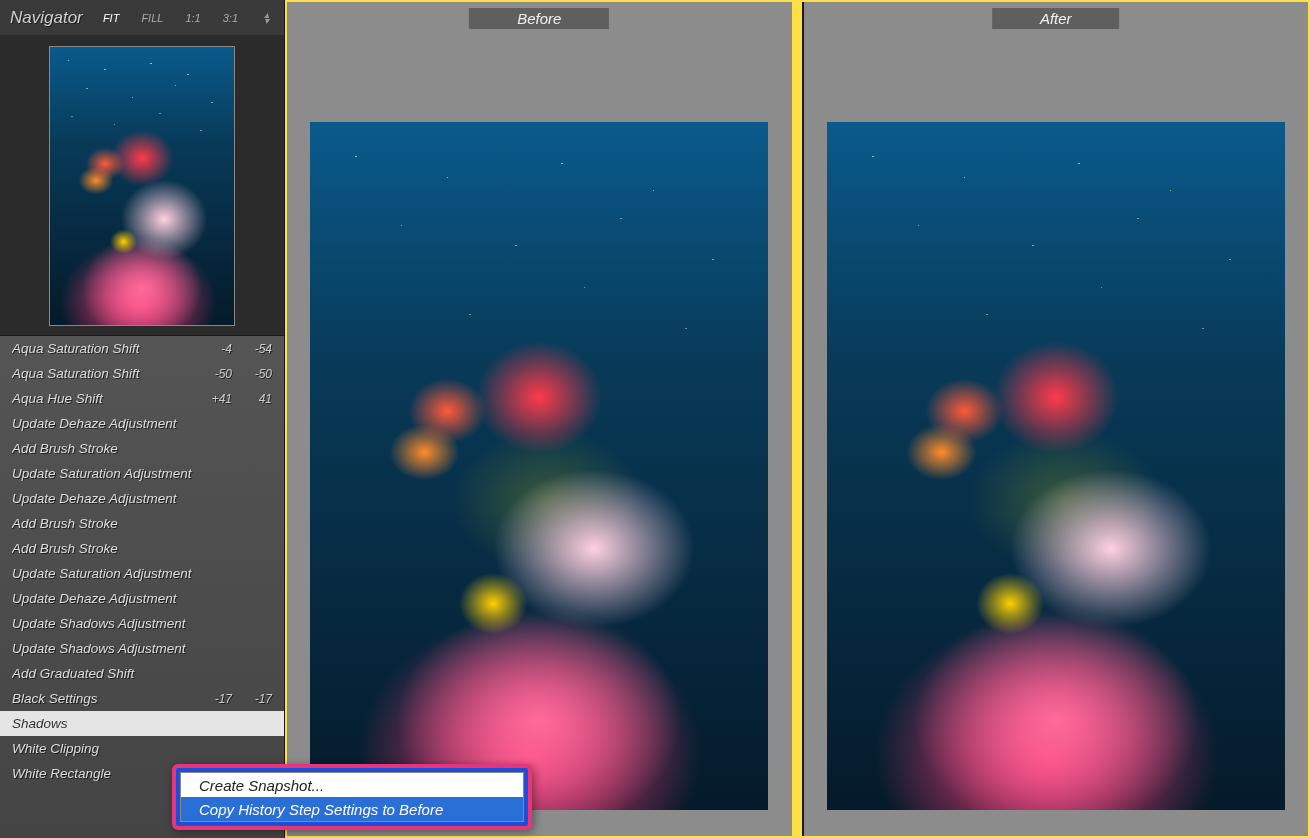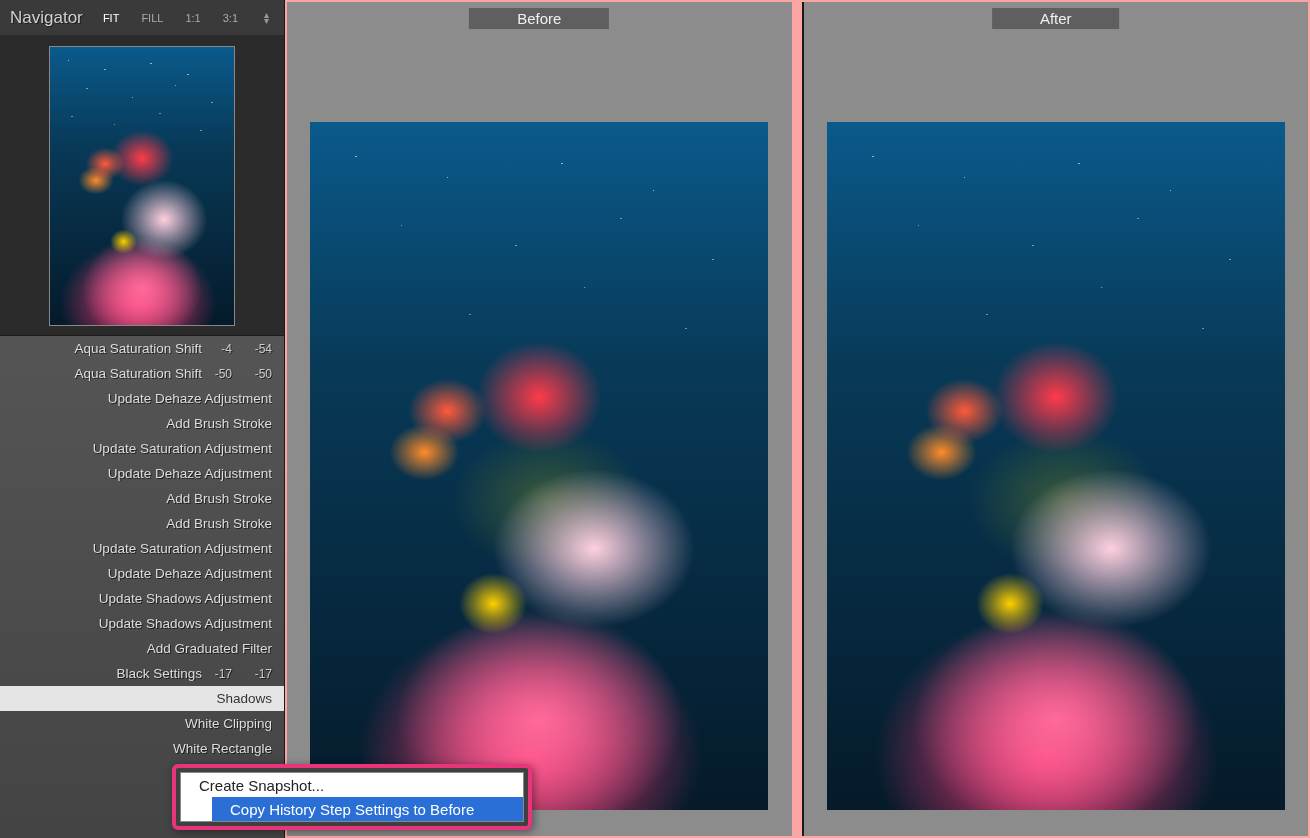--- a/index.html
+++ b/index.html
@@ -10,20 +10,21 @@
     height: 838px;
     overflow: hidden;
     font-size: 13px;
     color: #ccc;
     user-select: none;
   }
   .app {
     display: flex;
     width: 100%;
     height: 100%;
+    font-style: italic;
   }
   .left-panel {
     width: 285px;
     flex: 0 0 285px;
     background: #3f3f3f;
     border-right: 1px solid #1a1a1a;
     display: flex;
     flex-direction: column;
     position: relative;
   }
@@ -79,21 +80,21 @@
     color: #ddd;
     text-shadow: 1px 1px 0 rgba(0,0,0,0.6);
     cursor: pointer;
     white-space: nowrap;
   }
   .history-item.selected {
     background: #e5e5e5;
     color: #333;
     text-shadow: none;
   }
-  .history-label { flex: 1; overflow: hidden; text-overflow: ellipsis; text-align: right; }
+  .history-label { flex: 1; overflow: hidden; text-overflow: ellipsis; }
   .history-vals {
     display: flex;
     gap: 14px;
     font-size: 12px;
     color: #ccc;
     min-width: 70px;
     justify-content: flex-end;
   }
   .history-vals span { min-width: 26px; text-align: right; }
   .right-spinner {
@@ -101,21 +102,21 @@
     font-size: 10px;
     color: #999;
     display:flex;
     flex-direction:column;
     line-height:6px;
     margin-left:4px;
   }
 
   .main-area {
     flex: 1;
-    background: #fca5a5;
+    background: #fde047;
     display: flex;
     gap: 10px;
     padding: 2px;
     position: relative;
   }
   .compare-pane {
     flex: 1;
     position: relative;
     background: #8c8c8c;
     border-left: 2px solid #1a1a1a;
@@ -140,21 +141,21 @@
     margin-top: 94px;
   }
 
   .context-menu {
     position: absolute;
     left: 172px;
     top: 764px;
     width: 360px;
     border: 4px solid #e8357a;
     border-radius: 6px;
-    background: #404040;
+    background: #1d4ed8;
     box-shadow: 2px 2px 8px rgba(0,0,0,0.4);
     z-index: 100;
     padding: 4px;
     text-align: right;
   }
   .context-menu-inner {
     border: 1px solid #888;
     background: #fff;
   }
   .menu-item {
@@ -163,21 +164,20 @@
     display: flex;
     align-items: center;
     font-size: 15px;
     color: #222;
     cursor: pointer;
     font-family: Verdana, sans-serif;
   }
   .menu-item.highlight {
     background: #2a6fd6;
     color: #fff;
-    margin-left: 31px;
   }
 
   
   .coral {
     background:
       radial-gradient(ellipse 60px 50px at 30% 42%, #ff5a3a 0%, rgba(255,90,58,0) 65%),
       radial-gradient(ellipse 90px 80px at 50% 40%, #ff3a4a 0%, rgba(255,58,74,0) 70%),
       radial-gradient(ellipse 50px 40px at 25% 48%, #ff8c2a 0%, rgba(255,140,42,0) 70%),
       radial-gradient(ellipse 50px 45px at 40% 70%, #ffd000 0%, rgba(255,208,0,0) 68%),
       radial-gradient(ellipse 140px 110px at 62% 62%, #ffd0e0 0%, rgba(255,208,224,0) 72%),
@@ -254,20 +254,27 @@
           </span>
         </div>
         <div class="history-item">
           <span class="history-label">Aqua Saturation Shift</span>
           <span class="history-vals">
             <span>-50</span>
             <span>-50</span>
           </span>
         </div>
         <div class="history-item">
+          <span class="history-label">Aqua Hue Shift</span>
+          <span class="history-vals">
+            <span>+41</span>
+            <span>41</span>
+          </span>
+        </div>
+        <div class="history-item">
           <span class="history-label">Update Dehaze Adjustment</span>
         </div>
         <div class="history-item">
           <span class="history-label">Add Brush Stroke</span>
         </div>
         <div class="history-item">
           <span class="history-label">Update Saturation Adjustment</span>
         </div>
         <div class="history-item">
           <span class="history-label">Update Dehaze Adjustment</span>
@@ -284,21 +291,21 @@
         <div class="history-item">
           <span class="history-label">Update Dehaze Adjustment</span>
         </div>
         <div class="history-item">
           <span class="history-label">Update Shadows Adjustment</span>
         </div>
         <div class="history-item">
           <span class="history-label">Update Shadows Adjustment</span>
         </div>
         <div class="history-item">
-          <span class="history-label">Add Graduated Filter</span>
+          <span class="history-label">Add Graduated Shift</span>
         </div>
         <div class="history-item">
           <span class="history-label">Black Settings</span>
           <span class="history-vals">
             <span>-17</span>
             <span>-17</span>
           </span>
         </div>
         <div class="history-item selected">
           <span class="history-label">Shadows</span>

